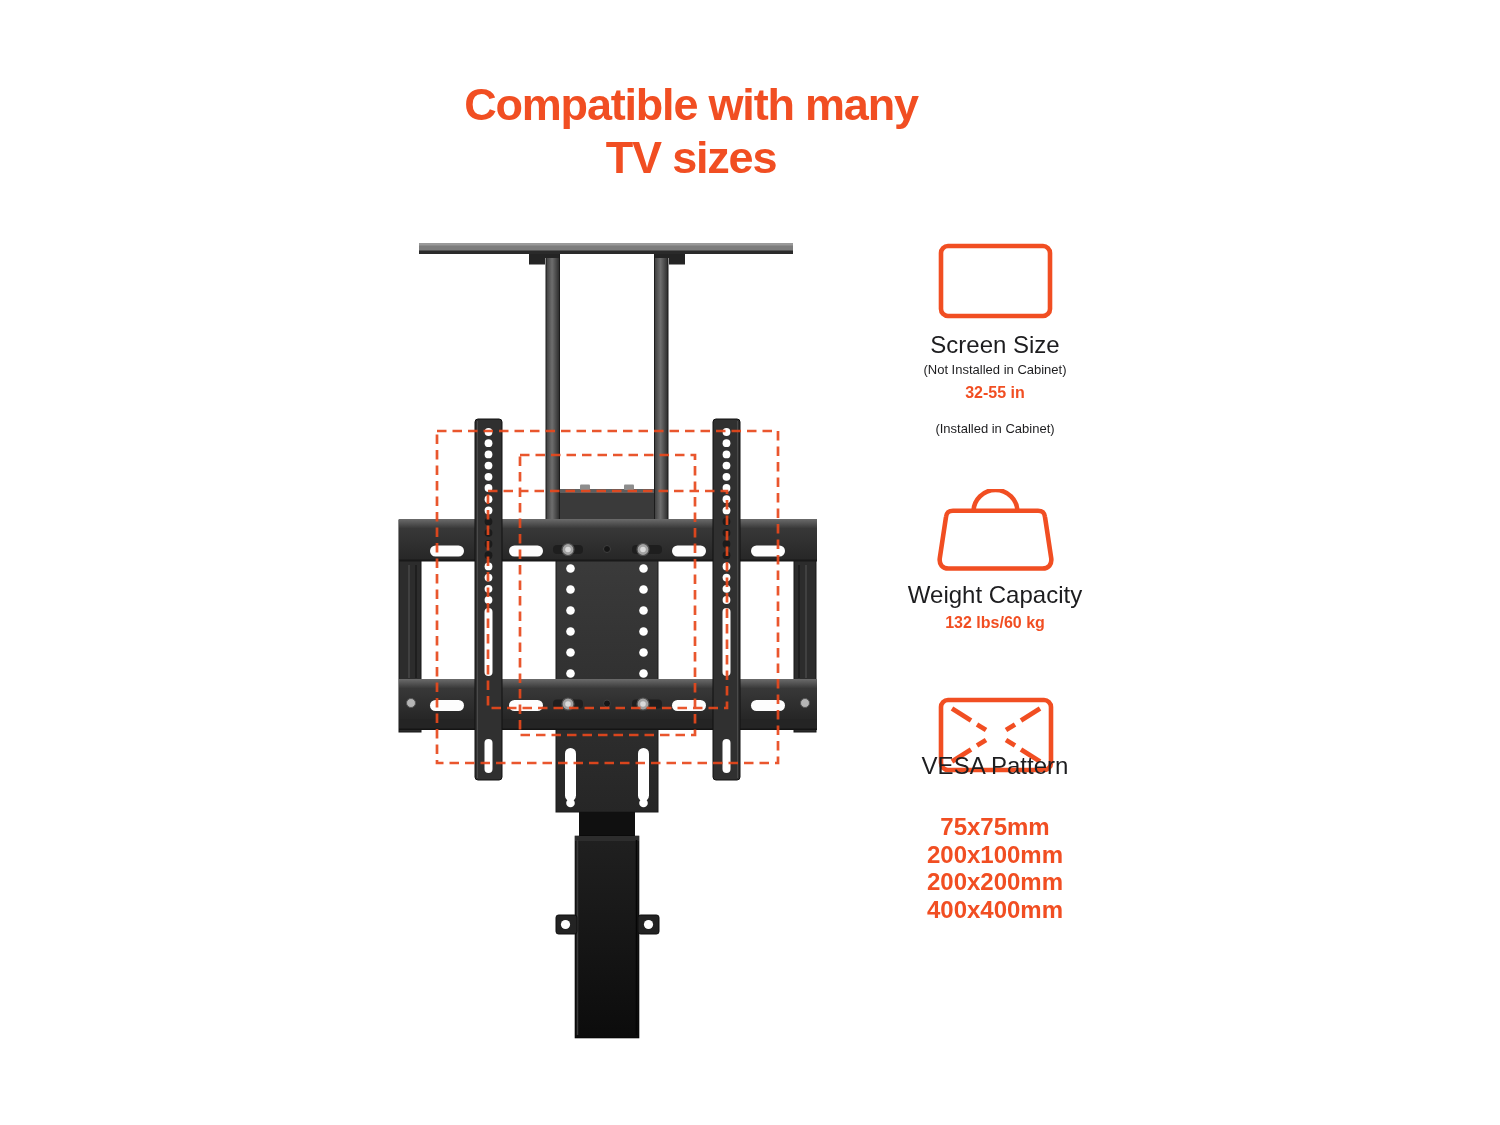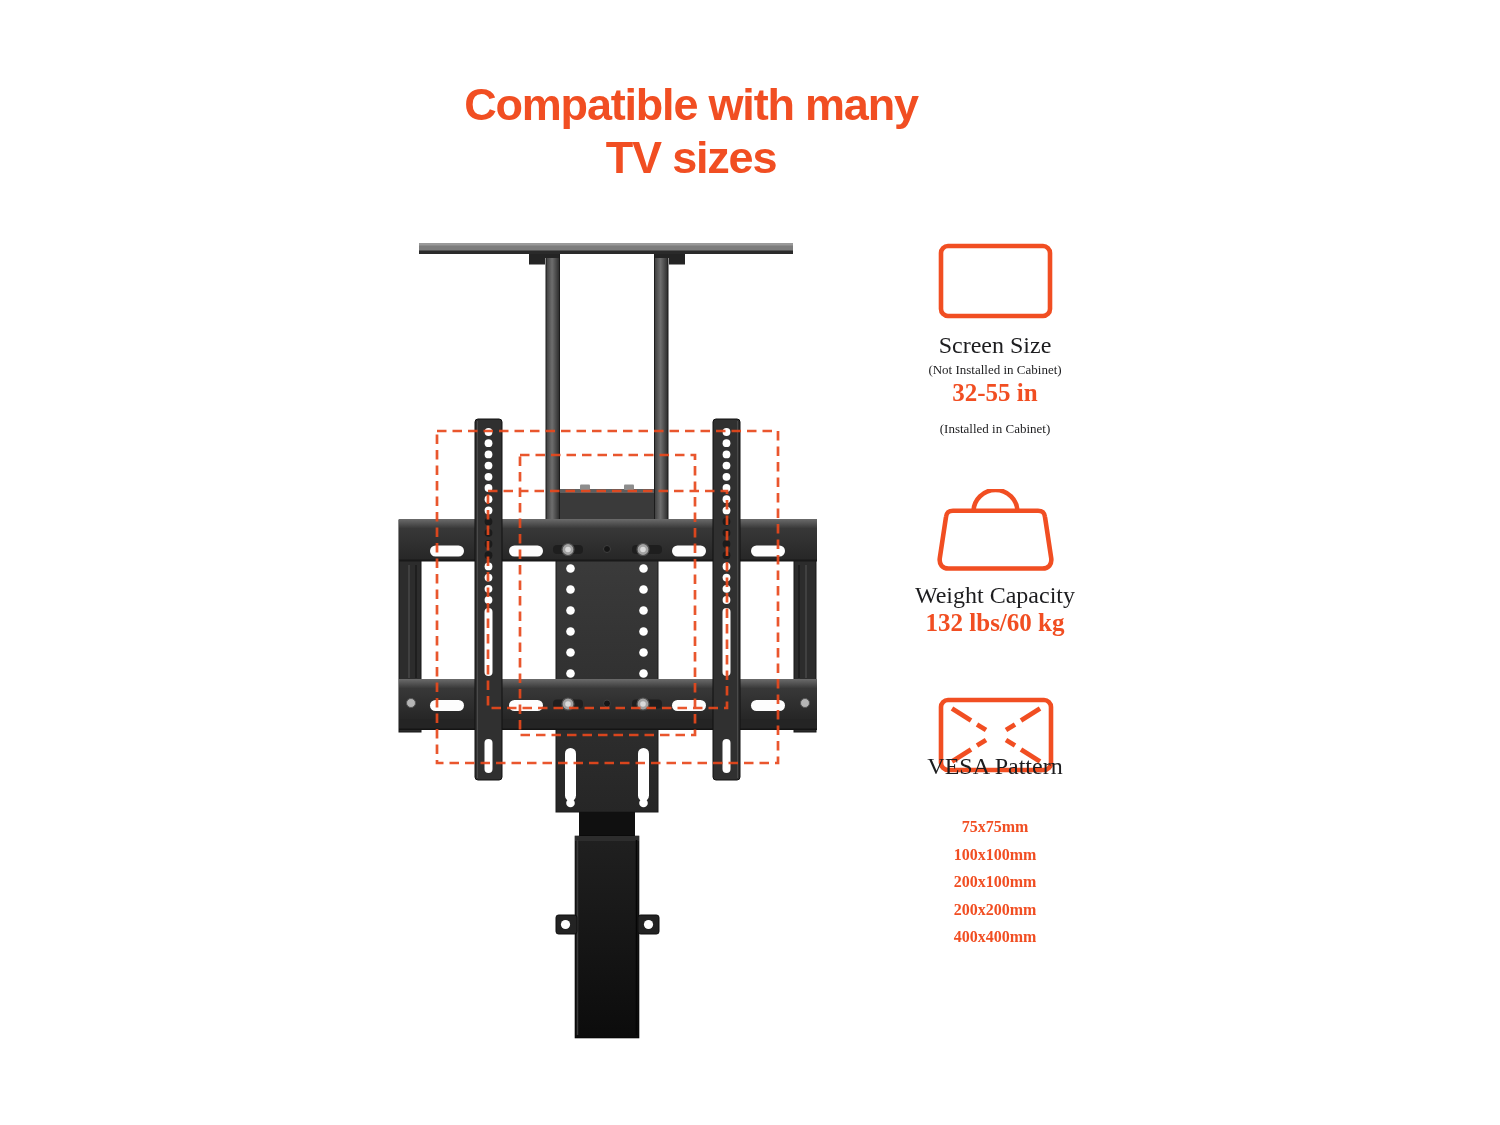--- a/index.html
+++ b/index.html
@@ -12,25 +12,25 @@
   .canvas{position:relative;width:1500px;height:1125px;background:#ffffff;overflow:hidden;}
 
   .title{
     position:absolute;left:391px;top:78px;width:600px;
     text-align:center;color:var(--accent);
     font-size:45px;line-height:53px;font-weight:700;letter-spacing:-1.2px;
   }
 
   .product-svg{position:absolute;left:390px;top:230px;width:440px;height:820px;}
 
-  .spec-text{position:absolute;left:845px;width:300px;text-align:center;color:var(--ink);font-family:Liberation Serif, serif;}
+  .spec-text{position:absolute;left:845px;width:300px;text-align:center;color:var(--ink);}
   .spec-label{font-size:24px;line-height:26px;}
   .spec-note{font-size:13px;line-height:21px;}
-  .spec-value{font-size:25px;line-height:27px;font-weight:700;color:var(--accent);}
-  .vesa-item{font-size:16px;line-height:27.5px;font-weight:700;color:var(--accent);}
+  .spec-value{font-size:16px;line-height:27px;font-weight:700;color:var(--accent);}
+  .vesa-item{font-size:24px;line-height:27.5px;font-weight:700;color:var(--accent);}
   .spec-icon{position:absolute;}
 </style>
 </head>
 <body>
 
 <div class="canvas">
 
   <div class="title">
     <div>Compatible with many</div>
     <div>TV sizes</div>
@@ -250,19 +250,18 @@
         <line x1="14" y1="64.5" x2="33" y2="52.5"></line>
           <line x1="39" y1="48.5" x2="48" y2="43"></line>
         <line x1="102" y1="64.5" x2="83" y2="52.5"></line>
           <line x1="77" y1="48.5" x2="68" y2="43"></line>
       </g>
     </g>
   </svg>
   <div class="spec-text spec-label" style="top:753px">VESA Pattern</div>
   <div class="spec-text" style="top:813px">
     <div class="vesa-item">75x75mm</div>
-    <div class="vesa-item">100x100mm</div>
     <div class="vesa-item">200x100mm</div>
     <div class="vesa-item">200x200mm</div>
     <div class="vesa-item">400x400mm</div>
   </div>
 
 </div>
 
 </body></html>

